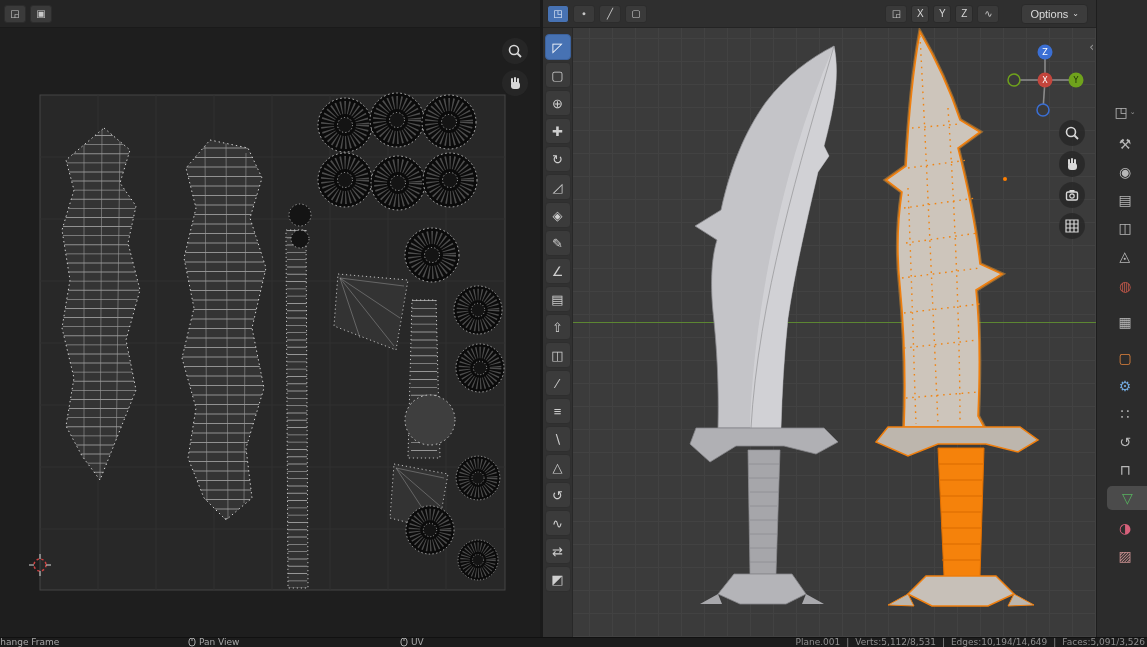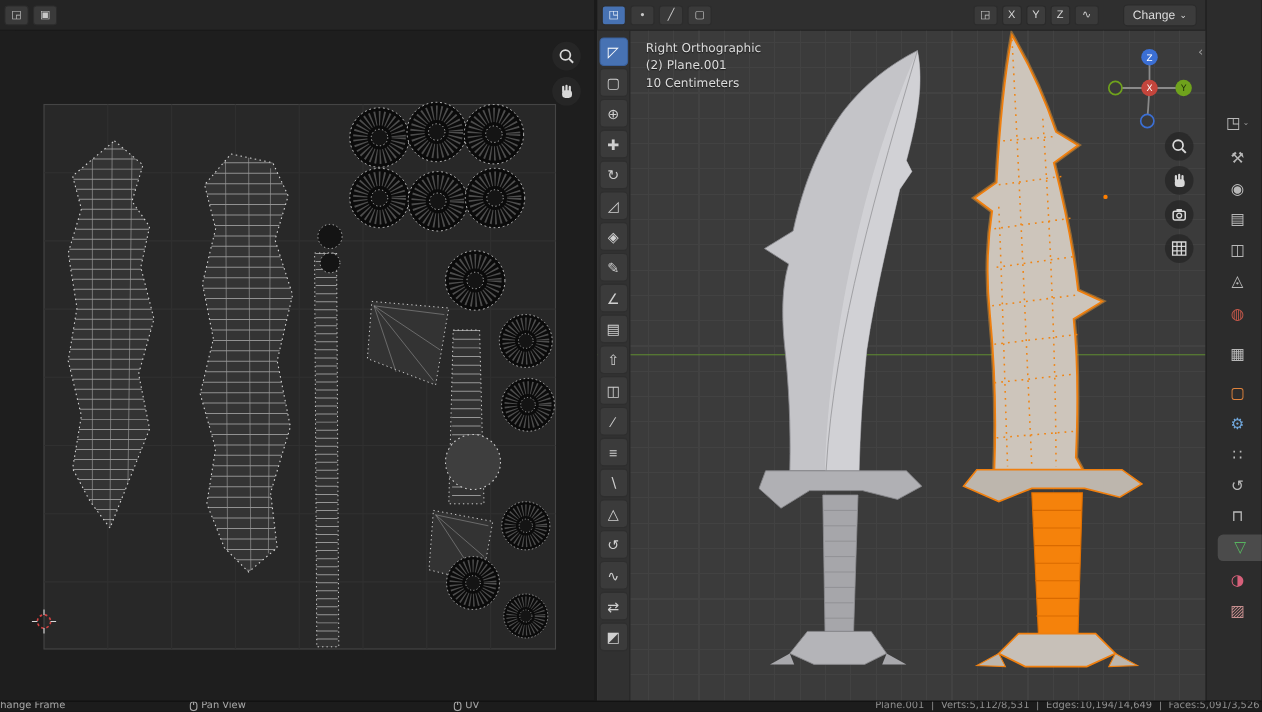--- a/index.html
+++ b/index.html
@@ -203,33 +203,28 @@
     <div class="hicon">╱</div>
     <div class="hicon">▢</div>
     <div class="spacer"></div>
     <div class="hicon">◲</div>
     <button class="axis-btn">X</button>
     <button class="axis-btn">Y</button>
     <button class="axis-btn">Z</button>
     <div class="hicon">∿</div>
     <div style="width:14px"></div>
     <button class="options-btn">
-      <span>Change</span>
+      <span>Options</span>
       <span style="font-size:8px">⌄</span>
     </button>
   </div>
 
   <div class="abs vp-canvas">
     <div class="abs green-axis"></div>
 
-    <div class="abs overlay-text">
-      <div>Right Orthographic</div>
-      <div>(2) Plane.001</div>
-      <div>10 Centimeters</div>
-    </div>
 
     <svg class="abs" style="left:198px; top:226px;" width="30" height="30">
       <circle cx="15" cy="15" r="6" fill="none" stroke="#c84040" stroke-width="1.6" stroke-dasharray="2.6 2.6"></circle>
       <line x1="15" y1="3" x2="15" y2="8" stroke="#d8d8d8" stroke-width="1"></line>
       <line x1="15" y1="22" x2="15" y2="27" stroke="#d8d8d8" stroke-width="1"></line>
       <line x1="3" y1="15" x2="8" y2="15" stroke="#d8d8d8" stroke-width="1"></line>
       <line x1="22" y1="15" x2="27" y2="15" stroke="#d8d8d8" stroke-width="1"></line>
     </svg>
 
     <div class="abs" style="left:460px; top:149px; width:4px; height:4px; border-radius:50%; background:#ff7f00;"></div>
@@ -407,28 +402,28 @@
       </div>
     <div class="ptab" style="margin-top:4px">
         <span style="color: rgb(199, 143, 143);">▨</span>
       </div>
   </div>
 
   <footer class="abs status-bar">
     <div class="hint" style="left:-6px">
       <span>Change Frame</span>
     </div>
-    <div class="hint" style="left:172px">
+    <div class="hint" style="left:188px">
       <svg width="8" height="10">
           <rect x="1" y="1" width="6" height="8" rx="3" fill="none" stroke="#a8a8a8" stroke-width="1"></rect>
           <line x1="4" y1="1" x2="4" y2="4" stroke="#a8a8a8" stroke-width="1"></line>
         </svg>
       <span>Pan View</span>
     </div>
-    <div class="hint" style="left:412px">
+    <div class="hint" style="left:400px">
       <svg width="8" height="10">
           <rect x="1" y="1" width="6" height="8" rx="3" fill="none" stroke="#a8a8a8" stroke-width="1"></rect>
           <line x1="4" y1="1" x2="4" y2="4" stroke="#a8a8a8" stroke-width="1"></line>
         </svg>
       <span>UV</span>
     </div>
     <div class="stats">
       <span>Plane.001</span>
       <span>|</span>
       <span>Verts:5,112/8,531</span>

